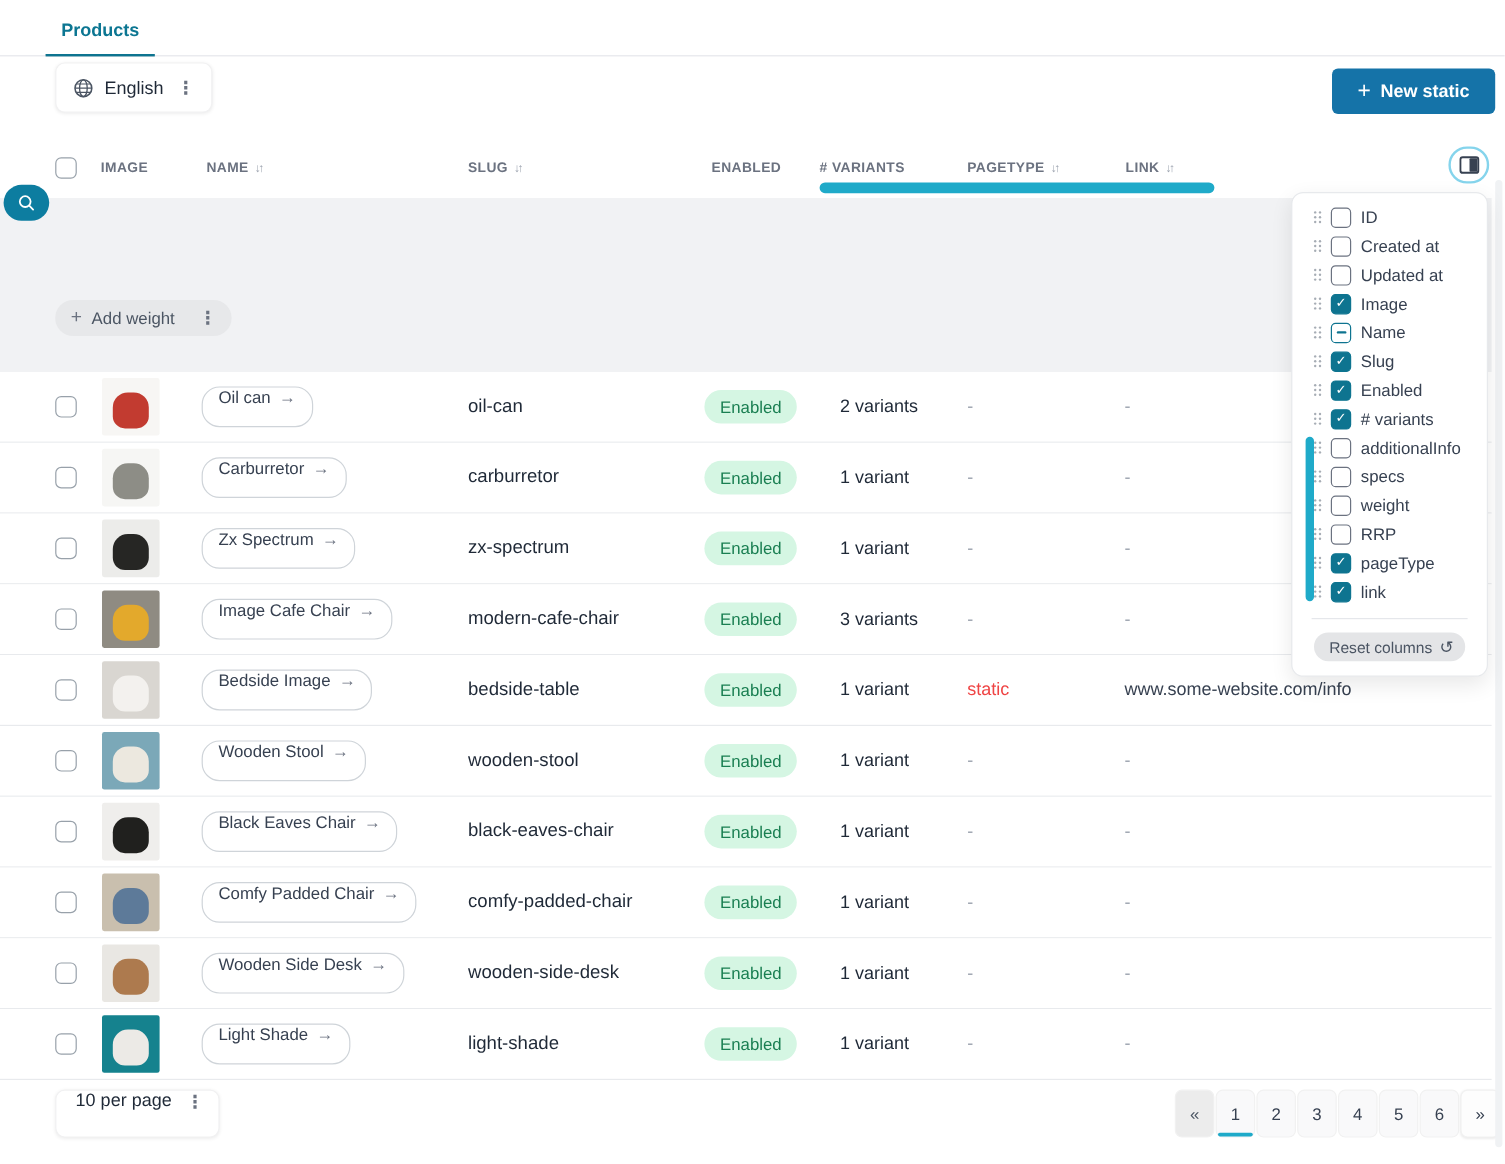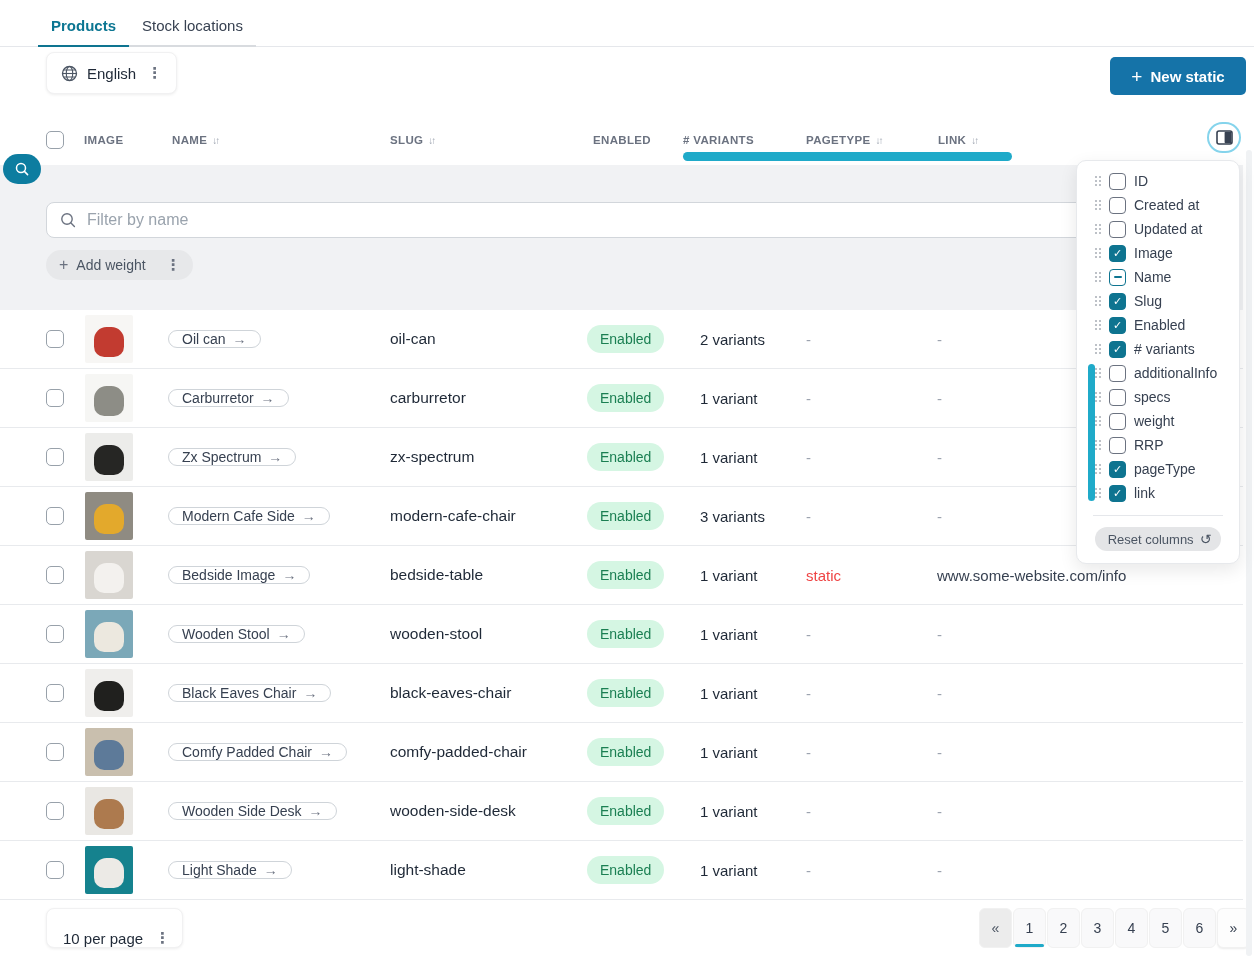--- a/index.html
+++ b/index.html
@@ -60,36 +60,36 @@
     font-size:14px; color:#4b5563; font-family:inherit; }
   .add-filter .plus { font-size:16px; color:#6b7280; }
   .add-filter .kebab { margin-left:10px; }
 
   
   .rows { position:absolute; top:310px; left:0; width:1243px; }
   .row { position:relative; height:59px; border-bottom:1px solid #e8eaed; background:#fff; }
   .rcell { position:absolute; top:50%; transform:translateY(-50%); white-space:nowrap; }
   .thumb { width:48px; height:48px; border-radius:2px; left:85px; overflow:hidden; display:flex; align-items:flex-end; justify-content:center; }
   .thumb-blob { width:30px; height:30px; margin-bottom:6px; border-radius:42% 42% 34% 34%; }
-  .name-pill { left:168px; height:18px; padding:0 13px; border:1px solid #cfd4d9; border-radius:15px; background:#fff;
-    display:flex; align-items:flex-start; gap:7px; font-size:14px; color:#374151; cursor:pointer; }
+  .name-pill { left:168px; height:18px; padding:16px 13px; border:1px solid #cfd4d9; border-radius:15px; background:#fff;
+    display:flex; align-items:flex-end; gap:7px; font-size:14px; color:#374151; cursor:pointer; }
   .name-pill .arr { color:#6b7280; font-size:14px; }
   .slug { left:390px; font-size:15.5px; color:#1f2937; }
   .badge { left:587px; height:28px; padding:0 13px; border-radius:14px; background:#d5f6e3; color:#1a7f52;
     font-size:14px; display:flex; align-items:center; }
   .variants { left:700px; font-size:15px; color:#1f2937; }
   .pagetype { left:806px; font-size:15px; color:#ef4444; }
   .linkcell { left:937px; font-size:15px; color:#374151; }
   .dash { color:#9ca3af; }
 
   
   .footer { position:absolute; top:900px; left:0; width:1254px; height:70px; background:#fff; }
   .perpage { position:absolute; top:8px; left:46px; height:40px; padding:0 10px 0 16px;
     background:#fff; border:1px solid #f1f1f2; border-radius:8px; box-shadow:0 1px 3px rgba(0,0,0,.07);
-    display:flex; align-items:flex-end; gap:10px; font-size:15px; color:#1f2937; cursor:pointer; }
+    display:flex; align-items:flex-start; gap:10px; font-size:15px; color:#1f2937; cursor:pointer; }
   .range { position:absolute; top:21px; left:0; width:1154px; text-align:center; font-size:14px; color:#374151; }
   .pager { position:absolute; top:8px; left:979px; display:flex; gap:1px; }
   .page-btn { width:33px; height:40px; border:1px solid #f1f1f1; background:#f9f9fa; border-radius:6px;
     font-size:14px; color:#374151; font-family:inherit; cursor:pointer; position:relative; }
   .page-btn.nav { background:#ececec; color:#4b5563; }
   .page-btn.nav-r { background:#fdfdfd; box-shadow:0 1px 2px rgba(0,0,0,.08); }
   .page-btn.active::after { content:""; position:absolute; left:1px; right:1px; bottom:0; height:3px;
     background:#1faac9; border-radius:2px; }
 
   
@@ -114,21 +114,20 @@
   .vscroll { position:absolute; left:11px; top:203px; width:7px; height:137px; border-radius:4px; background:#1faac9; }
 
   .v-track { position:absolute; right:2px; top:150px; width:6px; height:806px; background:#f0f2f4; border-radius:3px; }
 </style>
 </head>
 <body>
 
 <div class="tabbar">
   <div class="tabs">
     <div class="tab active"><span>Products</span></div>
-    <div class="tab"><span>Stock locations</span></div>
   </div>
 </div>
 
 <div class="lang-card">
   <svg width="17" height="17" viewBox="0 0 17 17">
     <circle cx="8.5" cy="8.5" r="7" fill="none" stroke="#4b5563" stroke-width="1.3"></circle>
     <ellipse cx="8.5" cy="8.5" rx="3.2" ry="7" fill="none" stroke="#4b5563" stroke-width="1.1"></ellipse>
     <line x1="1.5" y1="8.5" x2="15.5" y2="8.5" stroke="#4b5563" stroke-width="1.1"></line>
     <line x1="2.6" y1="5" x2="14.4" y2="5" stroke="#4b5563" stroke-width="1"></line>
     <line x1="2.6" y1="12" x2="14.4" y2="12" stroke="#4b5563" stroke-width="1"></line>
@@ -184,27 +183,20 @@
 </div>
 
 <div class="search-tab">
   <svg width="16" height="16" viewBox="0 0 16 16">
     <circle cx="7" cy="7" r="4.5" fill="none" stroke="#fff" stroke-width="1.5"></circle>
     <line x1="10.4" y1="10.4" x2="13.6" y2="13.6" stroke="#fff" stroke-width="1.5" stroke-linecap="round"></line>
   </svg>
 </div>
 
 <div class="filter-panel">
-  <div class="filter-input-wrap">
-    <svg width="18" height="18" viewBox="0 0 18 18">
-      <circle cx="8" cy="8" r="5.2" fill="none" stroke="#6b7280" stroke-width="1.4"></circle>
-      <line x1="12" y1="12" x2="15.4" y2="15.4" stroke="#6b7280" stroke-width="1.4" stroke-linecap="round"></line>
-    </svg>
-    <input class="filter-input" type="text" value="" placeholder="Filter by name" style="">
-  </div>
   <button class="add-filter">
     <span class="plus">+</span>
     <span>Add weight</span>
     <span class="kebab">⋮</span>
   </button>
 </div>
 
 <div class="rows" id="rows">
     <div class="row">
     <span class="cbx-plain rcell col-check"></span>
@@ -250,21 +242,21 @@
     <span class="rcell variants">1 variant</span>
     <span class="rcell pagetype dash">-</span>
     <span class="rcell linkcell dash">-</span>
   </div>
     <div class="row">
     <span class="cbx-plain rcell col-check"></span>
     <div class="rcell thumb" style="background: rgb(143, 139, 130);">
         <div class="thumb-blob" style="background: rgb(227, 169, 44);"></div>
       </div>
     <div class="rcell name-pill">
-      <span class="nm">Modern Cafe Side</span>
+      <span class="nm">Image Cafe Chair</span>
       <span class="arr">→</span>
     </div>
     <span class="rcell slug">modern-cafe-chair</span>
     <span class="rcell badge">Enabled</span>
     <span class="rcell variants">3 variants</span>
     <span class="rcell pagetype dash">-</span>
     <span class="rcell linkcell dash">-</span>
   </div>
     <div class="row">
     <span class="cbx-plain rcell col-check"></span>

